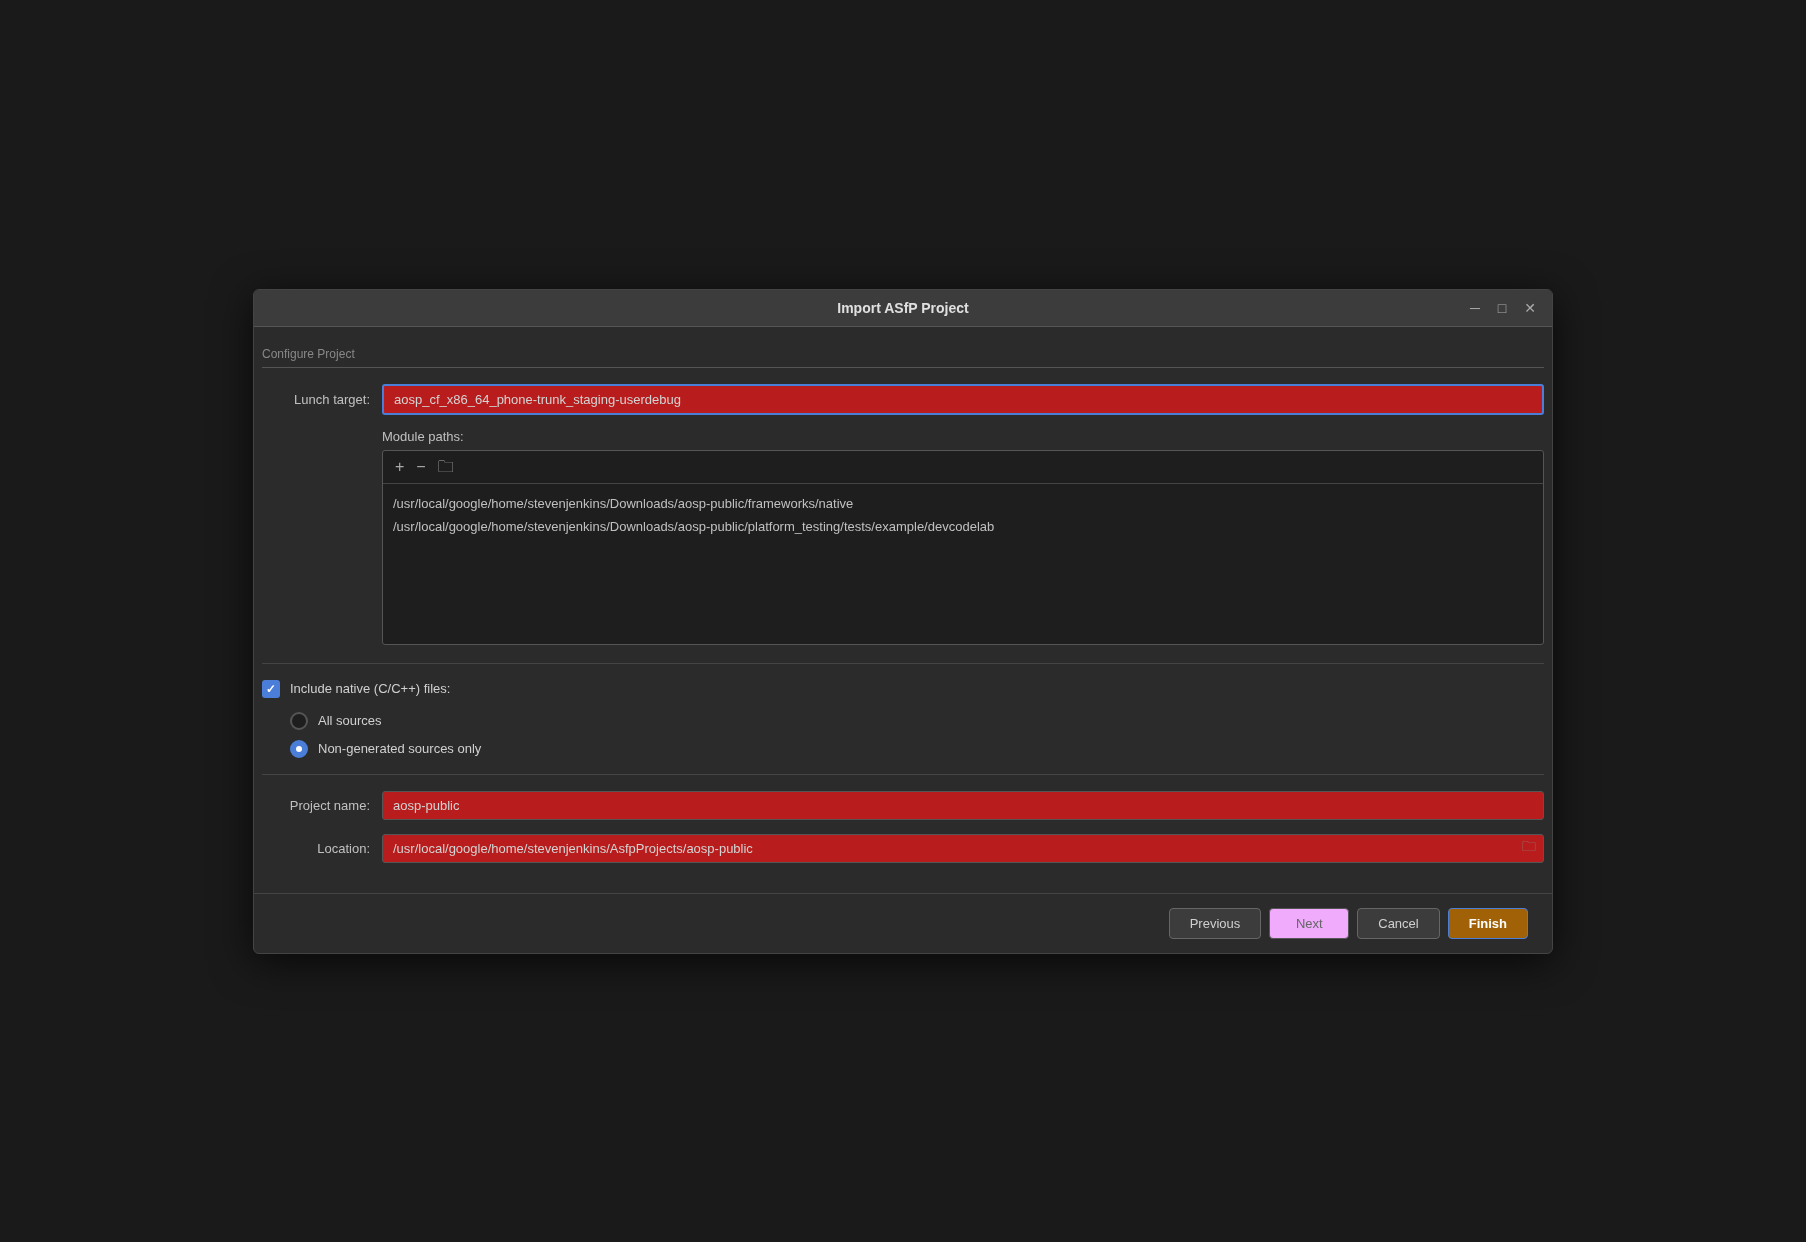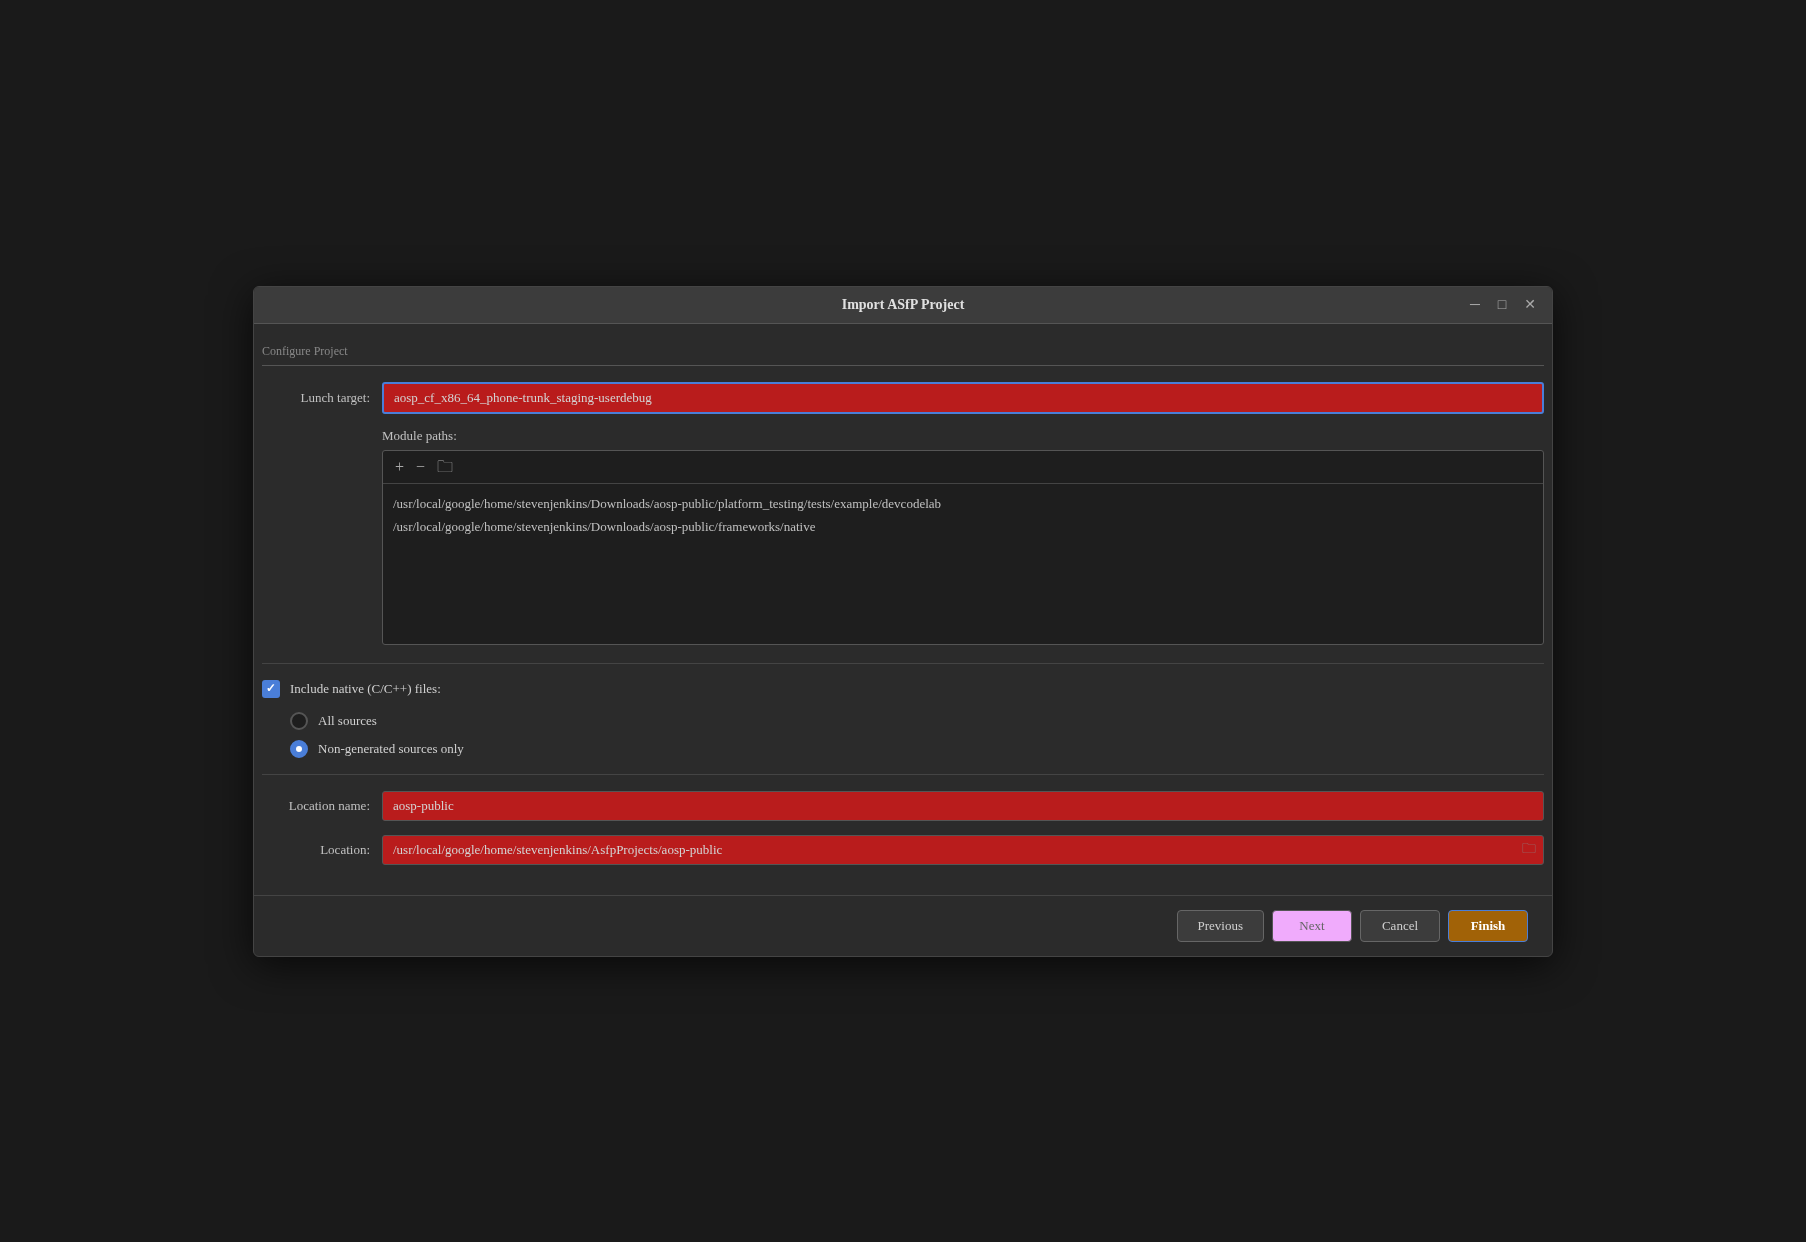--- a/index.html
+++ b/index.html
@@ -1,19 +1,18 @@
 <!DOCTYPE html>
 <html><head>
   <meta charset="utf-8">
   <style>
     * {
       box-sizing: border-box;
       margin: 0;
       padding: 0;
-      font-family: Liberation Serif, serif;
     }
 
     body {
       background: #1a1a1a;
       display: flex;
       align-items: center;
       justify-content: center;
       min-height: 100vh;
       font-family: -apple-system, BlinkMacSystemFont, 'Segoe UI', sans-serif;
       font-size: 13px;
@@ -336,22 +335,22 @@
             <span>+</span>
           </button>
           <button class="toolbar-btn">
             <span>−</span>
           </button>
           <button class="toolbar-btn">
             <span>🗀</span>
           </button>
         </div>
         <div class="module-paths-list">
+          <span class="module-path-item">/usr/local/google/home/stevenjenkins/Downloads/aosp-public/frameworks/native</span>
           <span class="module-path-item">/usr/local/google/home/stevenjenkins/Downloads/aosp-public/platform_testing/tests/example/devcodelab</span>
-          <span class="module-path-item">/usr/local/google/home/stevenjenkins/Downloads/aosp-public/frameworks/native</span>
         </div>
       </div>
     </div>
 
     <hr class="divider">
 
     <div class="checkbox-row">
       <div class="checkbox-custom">
         <span class="check-mark">✓</span>
       </div>
@@ -365,21 +364,21 @@
       </div>
       <div class="radio-row">
         <div class="radio-custom selected"></div>
         <span class="radio-label">Non-generated sources only</span>
       </div>
     </div>
 
     <hr class="divider">
 
     <div class="form-row">
-      <label class="form-label">Location name:</label>
+      <label class="form-label">Project name:</label>
       <input class="form-input no-focus" type="text" value="aosp-public" style="">
     </div>
 
     <div class="form-row location-row">
       <label class="form-label">Location:</label>
       <div class="location-input-wrapper">
         <input class="form-input no-focus" type="text" value="/usr/local/google/home/stevenjenkins/AsfpProjects/aosp-public" style="">
         <button class="location-browse-btn">
           <span>🗀</span>
         </button>

